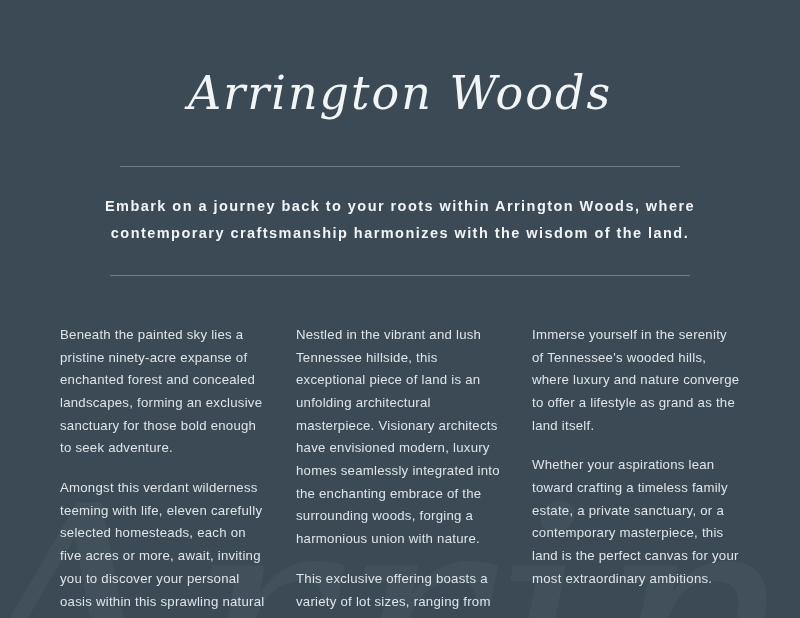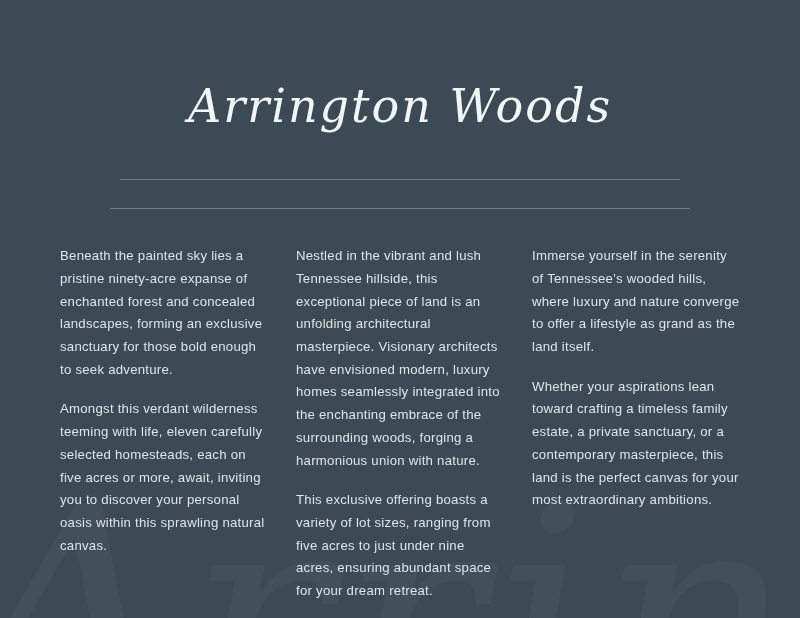--- a/index.html
+++ b/index.html
@@ -30,21 +30,21 @@
     white-space: nowrap;
     pointer-events: none;
     user-select: none;
     line-height: 1;
   }
 
   .page {
     position: relative;
     width: 800px;
     height: 618px;
-    padding: 17px 60px;
+    padding: 4px 60px;
     z-index: 2;
   }
 
   .title {
     text-align: center;
     font-family: "DejaVu Serif", serif;
     font-style: italic;
     font-weight: 400;
     font-size: 46px;
     letter-spacing: 2px;
@@ -81,34 +81,35 @@
   }
 
   .col {
     flex: 1 1 0;
     font-size: 13.2px;
     line-height: 1.72;
     color: #dfe5e7;
     letter-spacing: 0.25px;
   }
 
-  .col p { margin-bottom: 17px; }
+  .col p { margin-bottom: 17px; margin-top: 12px; }
   .col p:last-child { margin-bottom: 0; }
 </style>
 </head>
 <body>
 
 <div class="watermark">Arrington</div>
 
 <div class="page">
 
   <h1 class="title">Arrington Woods</h1>
 
   <div class="divider divider-top"></div>
 
+  <p class="subhead">Embark on a journey back to your roots within Arrington Woods, where contemporary craftsmanship harmonizes with the wisdom of the land.</p>
 
   <div class="divider divider-bottom"></div>
 
   <div class="columns">
 
     <div class="col">
       <p>Beneath the painted sky lies a pristine ninety-acre expanse of enchanted forest and concealed landscapes, forming an exclusive sanctuary for those bold enough to seek adventure.</p>
       <p>Amongst this verdant wilderness teeming with life, eleven carefully selected homesteads, each on five acres or more, await, inviting you to discover your personal oasis within this sprawling natural canvas.</p>
     </div>
 

